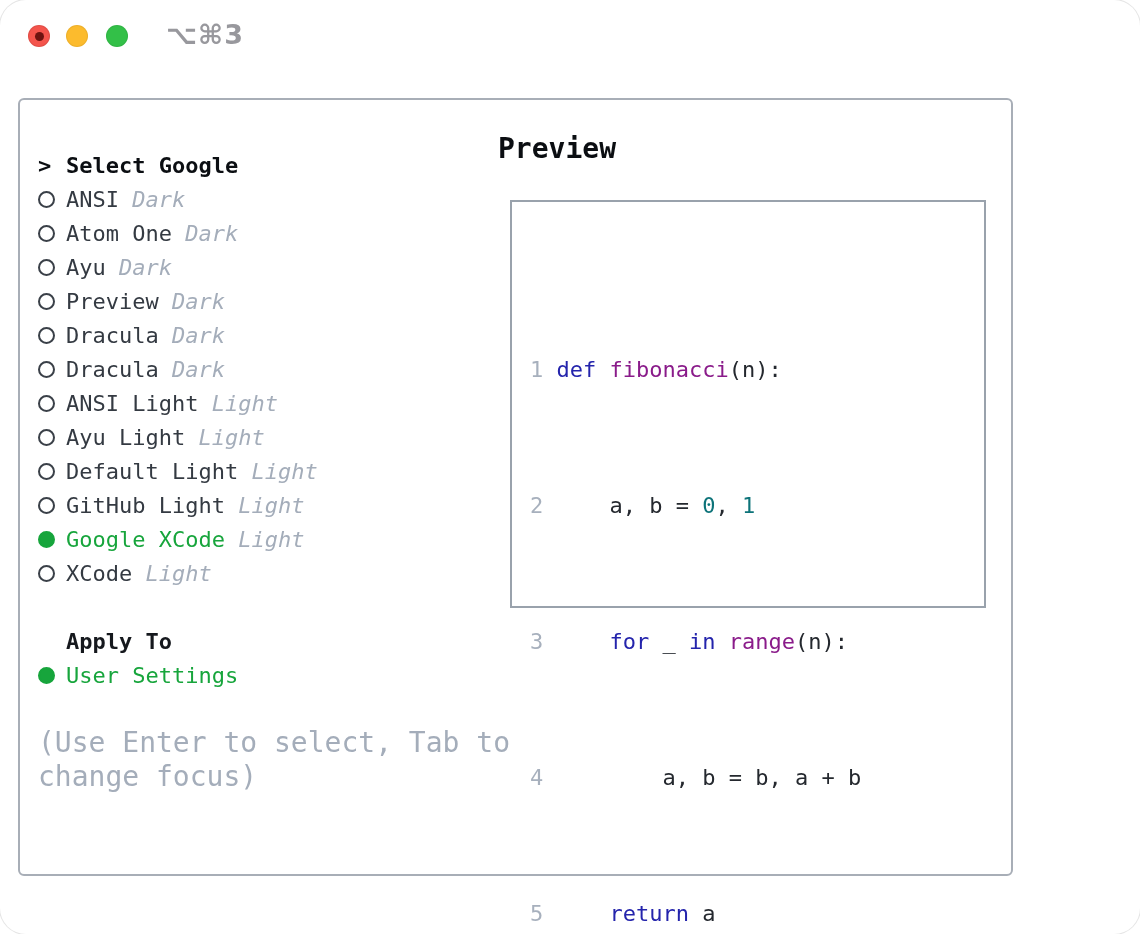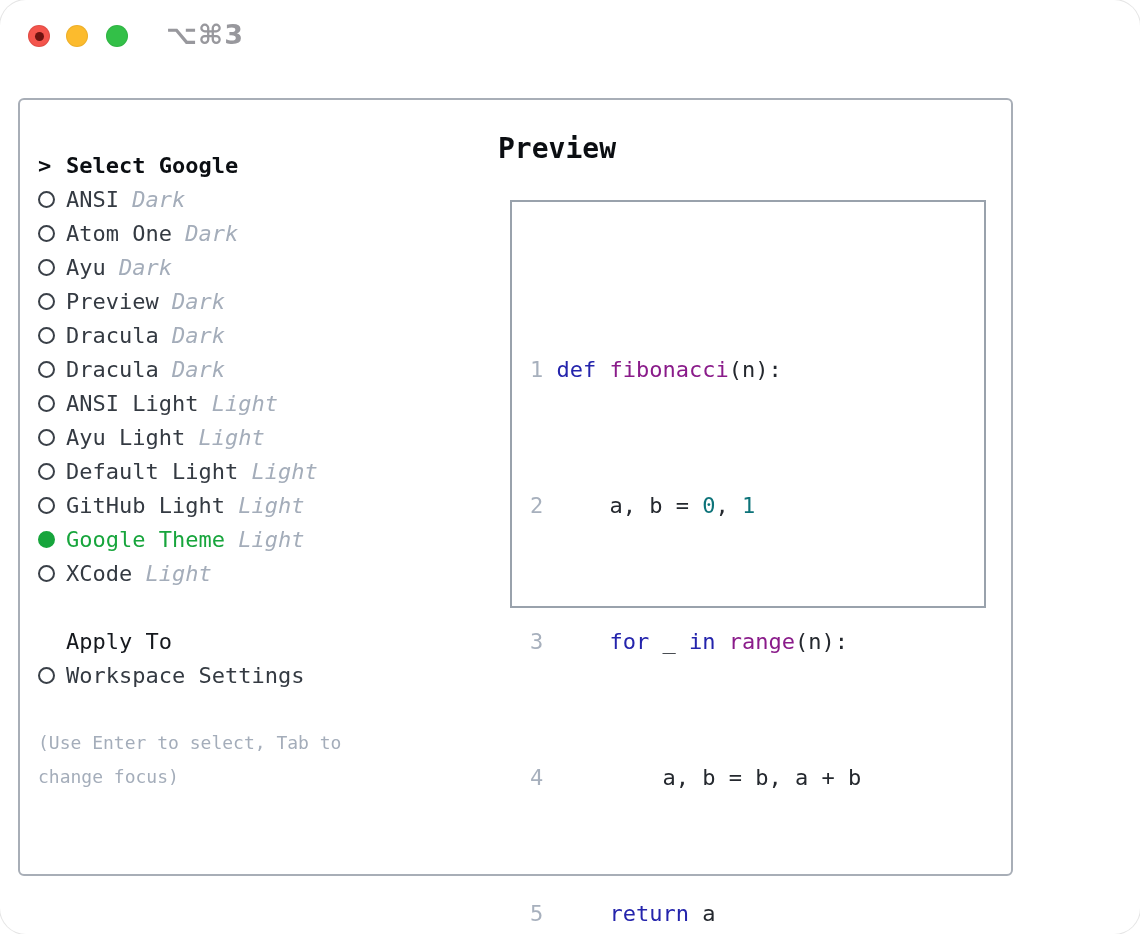--- a/index.html
+++ b/index.html
@@ -30,26 +30,26 @@
     border:2px solid var(--c-panel-border,#a8aeb7);border-radius:6px;
     box-sizing:border-box;background:#fff;
   }
   .left-col{position:absolute;left:18px;top:48px;}
   .row{display:flex;align-items:center;height:34px;font-size:22px;}
   .slot{width:28px;flex:0 0 28px;display:flex;align-items:center;}
   .prefix{font-weight:bold;color:#0b0e12;}
   .radio{width:13px;height:13px;border:2px solid #3a4048;border-radius:50%;box-sizing:content-box;background:transparent;}
   .row.selected .radio{background:var(--c-accent,#17a53c);border-color:var(--c-accent,#17a53c);}
   .h1{font-weight:bold;color:#0b0e12;}
-  .h2{color:#15181d;}
+  .h2{color:#15181d;font-weight:bold;}
   .name{color:var(--c-text,#343a42);}
   .row.selected .name{color:var(--c-accent,#17a53c);}
   .suffix{color:var(--c-muted,#a4adba);margin-left:1ch;font-style:italic;}
   .spacer{height:34px;}
-  .help{font-size:18px;line-height:34px;color:var(--c-muted,#a4adba);white-space:pre-line;}
+  .help{font-size:28px;line-height:34px;color:var(--c-muted,#a4adba);white-space:pre-line;}
   
   .preview-heading{position:absolute;left:478px;top:32px;height:34px;line-height:34px;
     font-size:28px;font-weight:bold;color:#0b0e12;}
   .preview-box{
     position:absolute;left:490px;top:100px;width:476px;height:408px;
     border:2px solid var(--c-preview-border,#99a2ac);box-sizing:border-box;background:#fff;
   }
   .code{position:absolute;left:18px;top:49px;font-size:22px;line-height:34px;white-space:pre;}
   .codeline{height:34px;}
   .ln{display:inline-block;width:2ch;color:var(--c-lineno,#a7b0bd);}
@@ -146,42 +146,42 @@
         <span class="slot">
             <span class="radio"></span>
           </span>
         <span class="name">GitHub Light</span>
         <span class="suffix">Light</span>
       </div>
       <div class="row selected">
         <span class="slot">
             <span class="radio"></span>
           </span>
-        <span class="name">Google Theme</span>
+        <span class="name">Google XCode</span>
         <span class="suffix">Light</span>
       </div>
       <div class="row">
         <span class="slot">
             <span class="radio"></span>
           </span>
         <span class="name">XCode</span>
         <span class="suffix">Light</span>
       </div>
 
       <div class="spacer"></div>
 
       <div class="row">
         <span class="slot"></span>
         <span class="h2">Apply To</span>
       </div>
-      <div class="row">
-        <span class="slot">
-            <span class="radio"></span>
-          </span>
-        <span class="name">Workspace Settings</span>
+      <div class="row selected">
+        <span class="slot">
+            <span class="radio"></span>
+          </span>
+        <span class="name">User Settings</span>
       </div>
 
       <div class="spacer"></div>
 
       <div class="help">(Use Enter to select, Tab to
 change focus)</div>
     </div>
 
     <div class="preview-heading">Preview</div>
 

